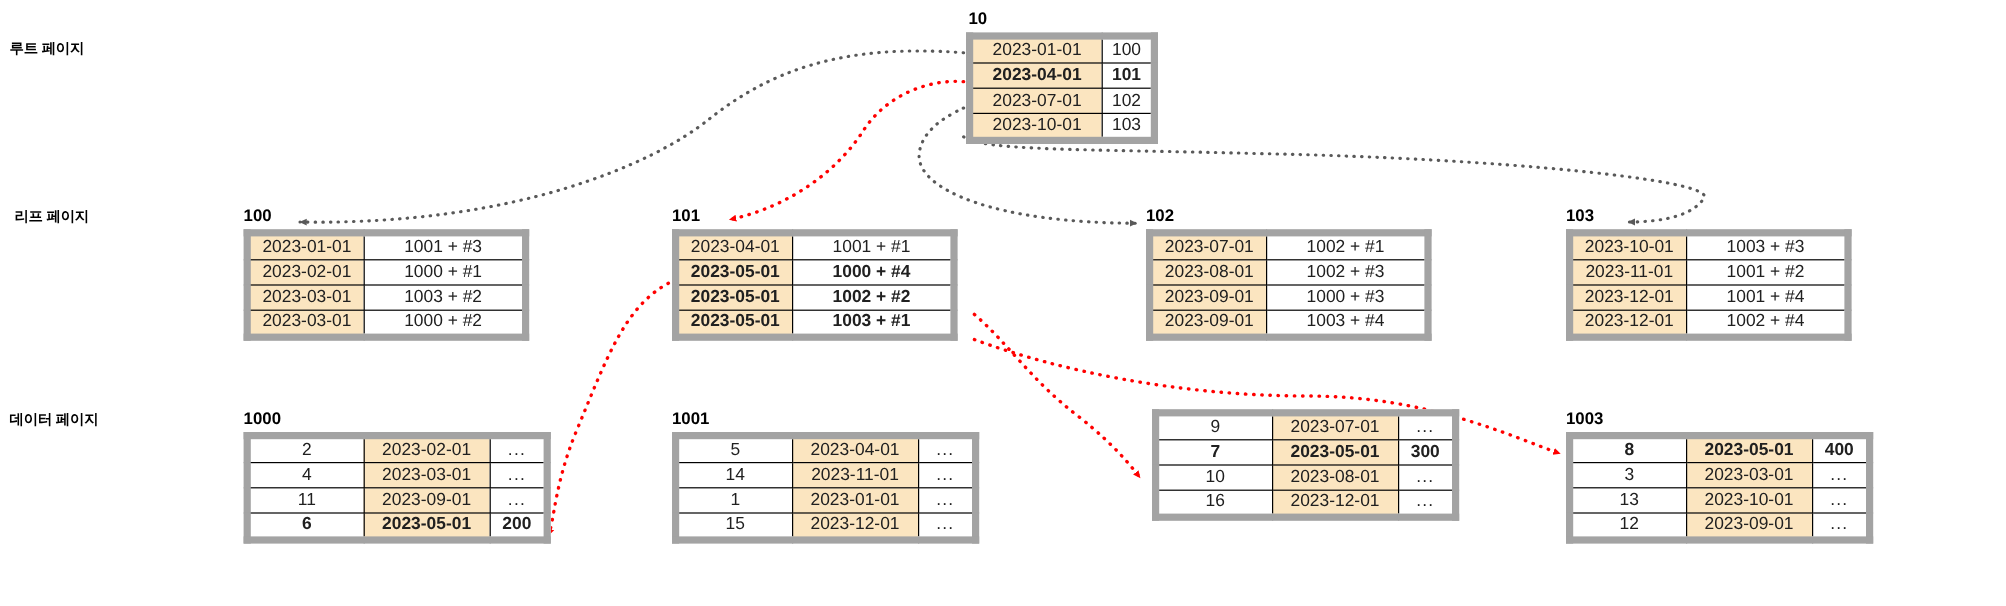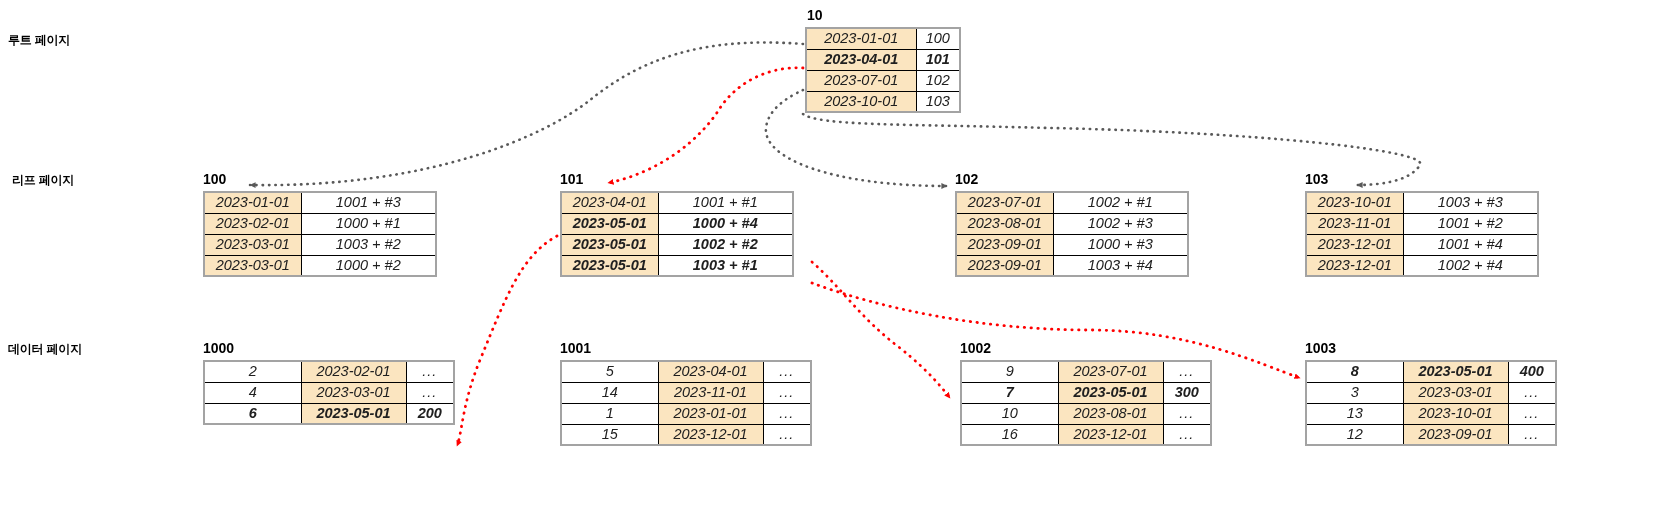--- a/index.html
+++ b/index.html
@@ -42,24 +42,23 @@
     font-size: 14px;
     font-weight: bold;
     color: #000000;
     margin-bottom: 3px;
     line-height: 14px;
     height: 16px;
   }
 
   table.grid {
     border-collapse: collapse;
-    border: 2px solid #a3a3a3;
+    border: 6px solid #a3a3a3;
     background: #ffffff;
     table-layout: fixed;
-    font-style: italic;
   }
   table.grid td {
     border: 1px solid #000000;
     height: 21px;
     font-size: 14.5px;
     color: #202020;
     text-align: center;
     padding: 0 4px;
     line-height: 19px;
     white-space: nowrap;
@@ -260,20 +259,25 @@
           <td class="c0 plain">2</td>
           <td class="c1 key">2023-02-01</td>
           <td class="c2 plain ellip">...</td>
         </tr>
         <tr>
           <td class="c0 plain">4</td>
           <td class="c1 key">2023-03-01</td>
           <td class="c2 plain ellip">...</td>
         </tr>
         <tr>
+          <td class="c0 plain">11</td>
+          <td class="c1 key">2023-09-01</td>
+          <td class="c2 plain ellip">...</td>
+        </tr>
+        <tr>
           <td class="c0 plain hl">6</td>
           <td class="c1 key hl">2023-05-01</td>
           <td class="c2 plain hl">200</td>
         </tr>
       </tbody>
     </table>
   </div>
 
   <div class="page" id="page-d1001">
     <div class="page-id">1001</div>
@@ -297,21 +301,20 @@
         <tr>
           <td class="c0 plain">15</td>
           <td class="c1 key">2023-12-01</td>
           <td class="c2 plain ellip">...</td>
         </tr>
       </tbody>
     </table>
   </div>
 
   <div class="page" id="page-d1002">
-    <div class="page-id">1002</div>
     <table class="grid data">
       <tbody>
         <tr>
           <td class="c0 plain">9</td>
           <td class="c1 key">2023-07-01</td>
           <td class="c2 plain ellip">...</td>
         </tr>
         <tr>
           <td class="c0 plain hl">7</td>
           <td class="c1 key hl">2023-05-01</td>

